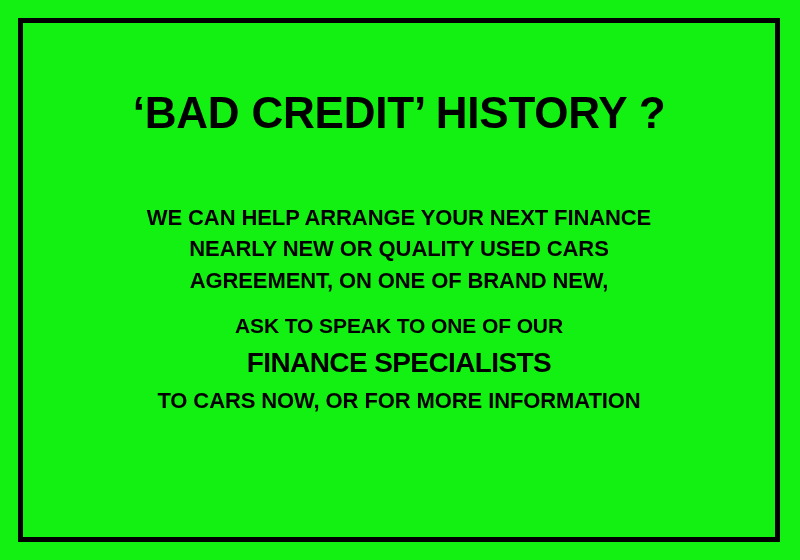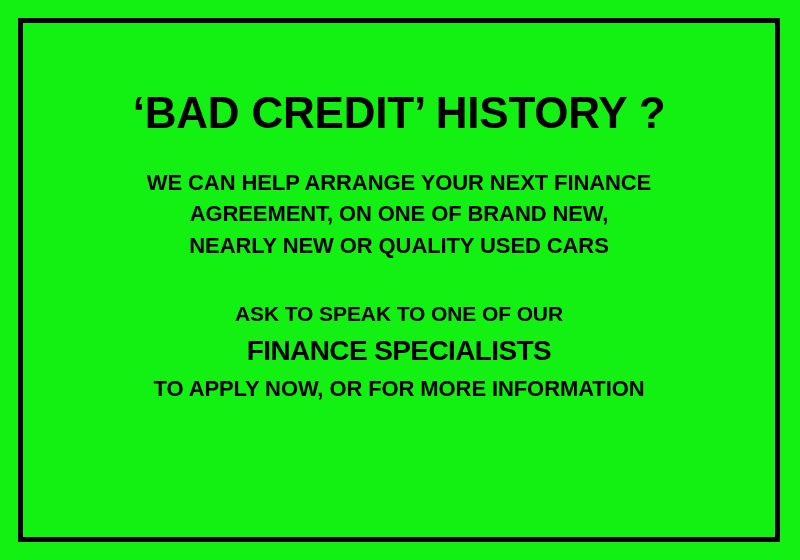--- a/index.html
+++ b/index.html
@@ -52,34 +52,34 @@
 
   .headline {
     font-size: 44px;
     font-weight: bold;
     line-height: 1.30;
     letter-spacing: -0.2px;
     white-space: nowrap;
   }
 
   .body-block-1 {
-    margin-top: 26px;
+    margin-top: 61px;
     width: 100%;
   }
 
   .body-line {
     font-size: 22px;
     font-weight: bold;
     line-height: 1.42;
     letter-spacing: -0.1px;
     white-space: nowrap;
   }
 
   .body-block-2 {
-    margin-top: 39px;
+    margin-top: 16px;
     width: 100%;
   }
 
   .subhead {
     font-size: 21px;
     font-weight: bold;
     line-height: 1.35;
     letter-spacing: -0.1px;
     white-space: nowrap;
   }
@@ -110,24 +110,24 @@
   <div id="poster-frame"></div>
 
   <div id="poster-content">
 
     <div class="headline-block">
       <div class="headline">‘BAD CREDIT’ HISTORY ?</div>
     </div>
 
     <div class="body-block-1">
       <div class="body-line">WE CAN HELP ARRANGE YOUR NEXT FINANCE</div>
+      <div class="body-line">NEARLY NEW OR QUALITY USED CARS</div>
       <div class="body-line">AGREEMENT, ON ONE OF BRAND NEW,</div>
-      <div class="body-line">NEARLY NEW OR QUALITY USED CARS</div>
     </div>
 
     <div class="body-block-2">
       <div class="subhead">ASK TO SPEAK TO ONE OF OUR</div>
       <div class="feature">FINANCE SPECIALISTS</div>
-      <div class="closing">TO APPLY NOW, OR FOR MORE INFORMATION</div>
+      <div class="closing">TO CARS NOW, OR FOR MORE INFORMATION</div>
     </div>
 
   </div>
 </div>
 
 </body></html>

